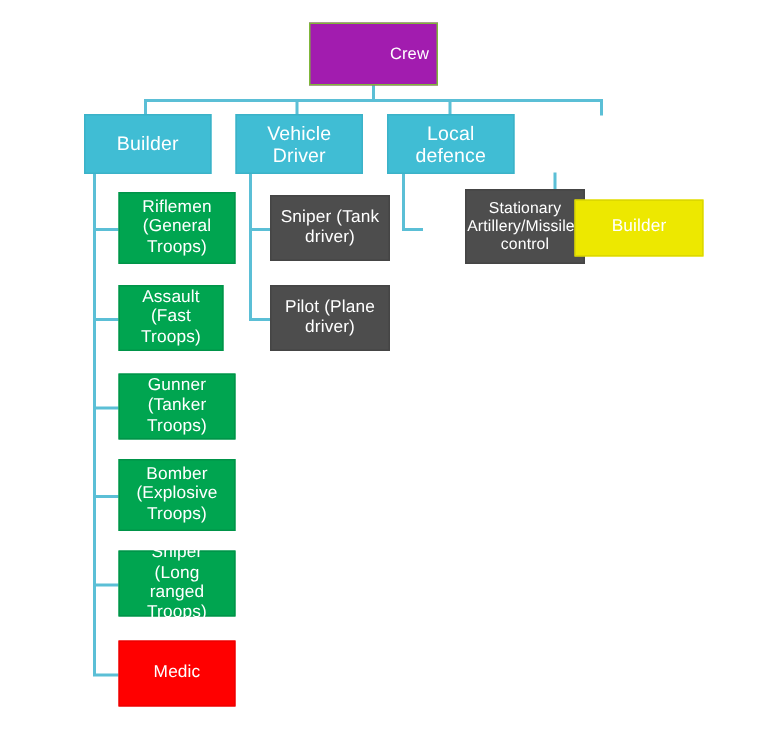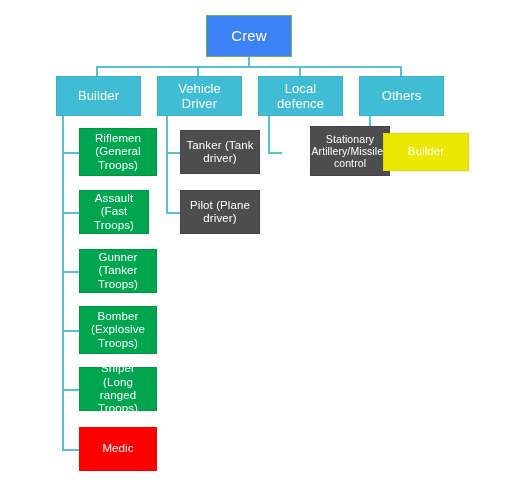--- a/index.html
+++ b/index.html
@@ -40,23 +40,24 @@
     color: #ffffff;
     line-height: 1.17;
     letter-spacing: .1px;
     padding: 2px 5px;
     border-style: solid;
     border-width: 1px;
     z-index: 2;
   }
 
   .node-root {
-    background: #3b82f6;
+    background: #a21caf;
     border-color: #7FB739;
-    font-size: 15px;
+    font-size: 11px;
+    justify-content: flex-end;
   }
   .node-cat {
     background: #40BDD4;
     border-color: #3BB2C8;
     font-size: 13px;
   }
   .node-green {
     background: #00A550;
     border-color: #009449;
     font-size: 11.5px;
@@ -123,23 +124,20 @@
   </div>
 
   <div class="node node-cat" style="left:157px; top:76px; width:85px; height:40px;">
     <span class="node-label">Vehicle Driver</span>
   </div>
 
   <div class="node node-cat" style="left:258px; top:76px; width:85px; height:40px;">
     <span class="node-label">Local defence</span>
   </div>
 
-  <div class="node node-cat" style="left:359px; top:76px; width:85px; height:40px;">
-    <span class="node-label">Others</span>
-  </div>
 
   <div class="node node-green" style="left:79px; top:128px; width:78px; height:48px;">
     <span class="node-label">Riflemen (General Troops)</span>
   </div>
 
   <div class="node node-green" style="left:79px; top:190px; width:70px; height:44px;">
     <span class="node-label">Assault (Fast Troops)</span>
   </div>
 
   <div class="node node-green" style="left:79px; top:249px; width:78px; height:44px;">
@@ -152,21 +150,21 @@
 
   <div class="node node-green" style="left:79px; top:367px; width:78px; height:44px;">
     <span class="node-label">Sniper (Long ranged Troops)</span>
   </div>
 
   <div class="node node-red" style="left:79px; top:427px; width:78px; height:44px;">
     <span class="node-label">Medic</span>
   </div>
 
   <div class="node node-gray" style="left:180px; top:130px; width:80px; height:44px;">
-    <span class="node-label">Tanker (Tank driver)</span>
+    <span class="node-label">Sniper (Tank driver)</span>
   </div>
 
   <div class="node node-gray" style="left:180px; top:190px; width:80px; height:44px;">
     <span class="node-label">Pilot (Plane driver)</span>
   </div>
 
   <div class="node node-gray" style="left:282px; top:126px; width:80px; height:50px; font-size:10.5px;margin-left:28px;">
     <span class="node-label">Stationary Artillery/Missiles control</span>
   </div>
 

